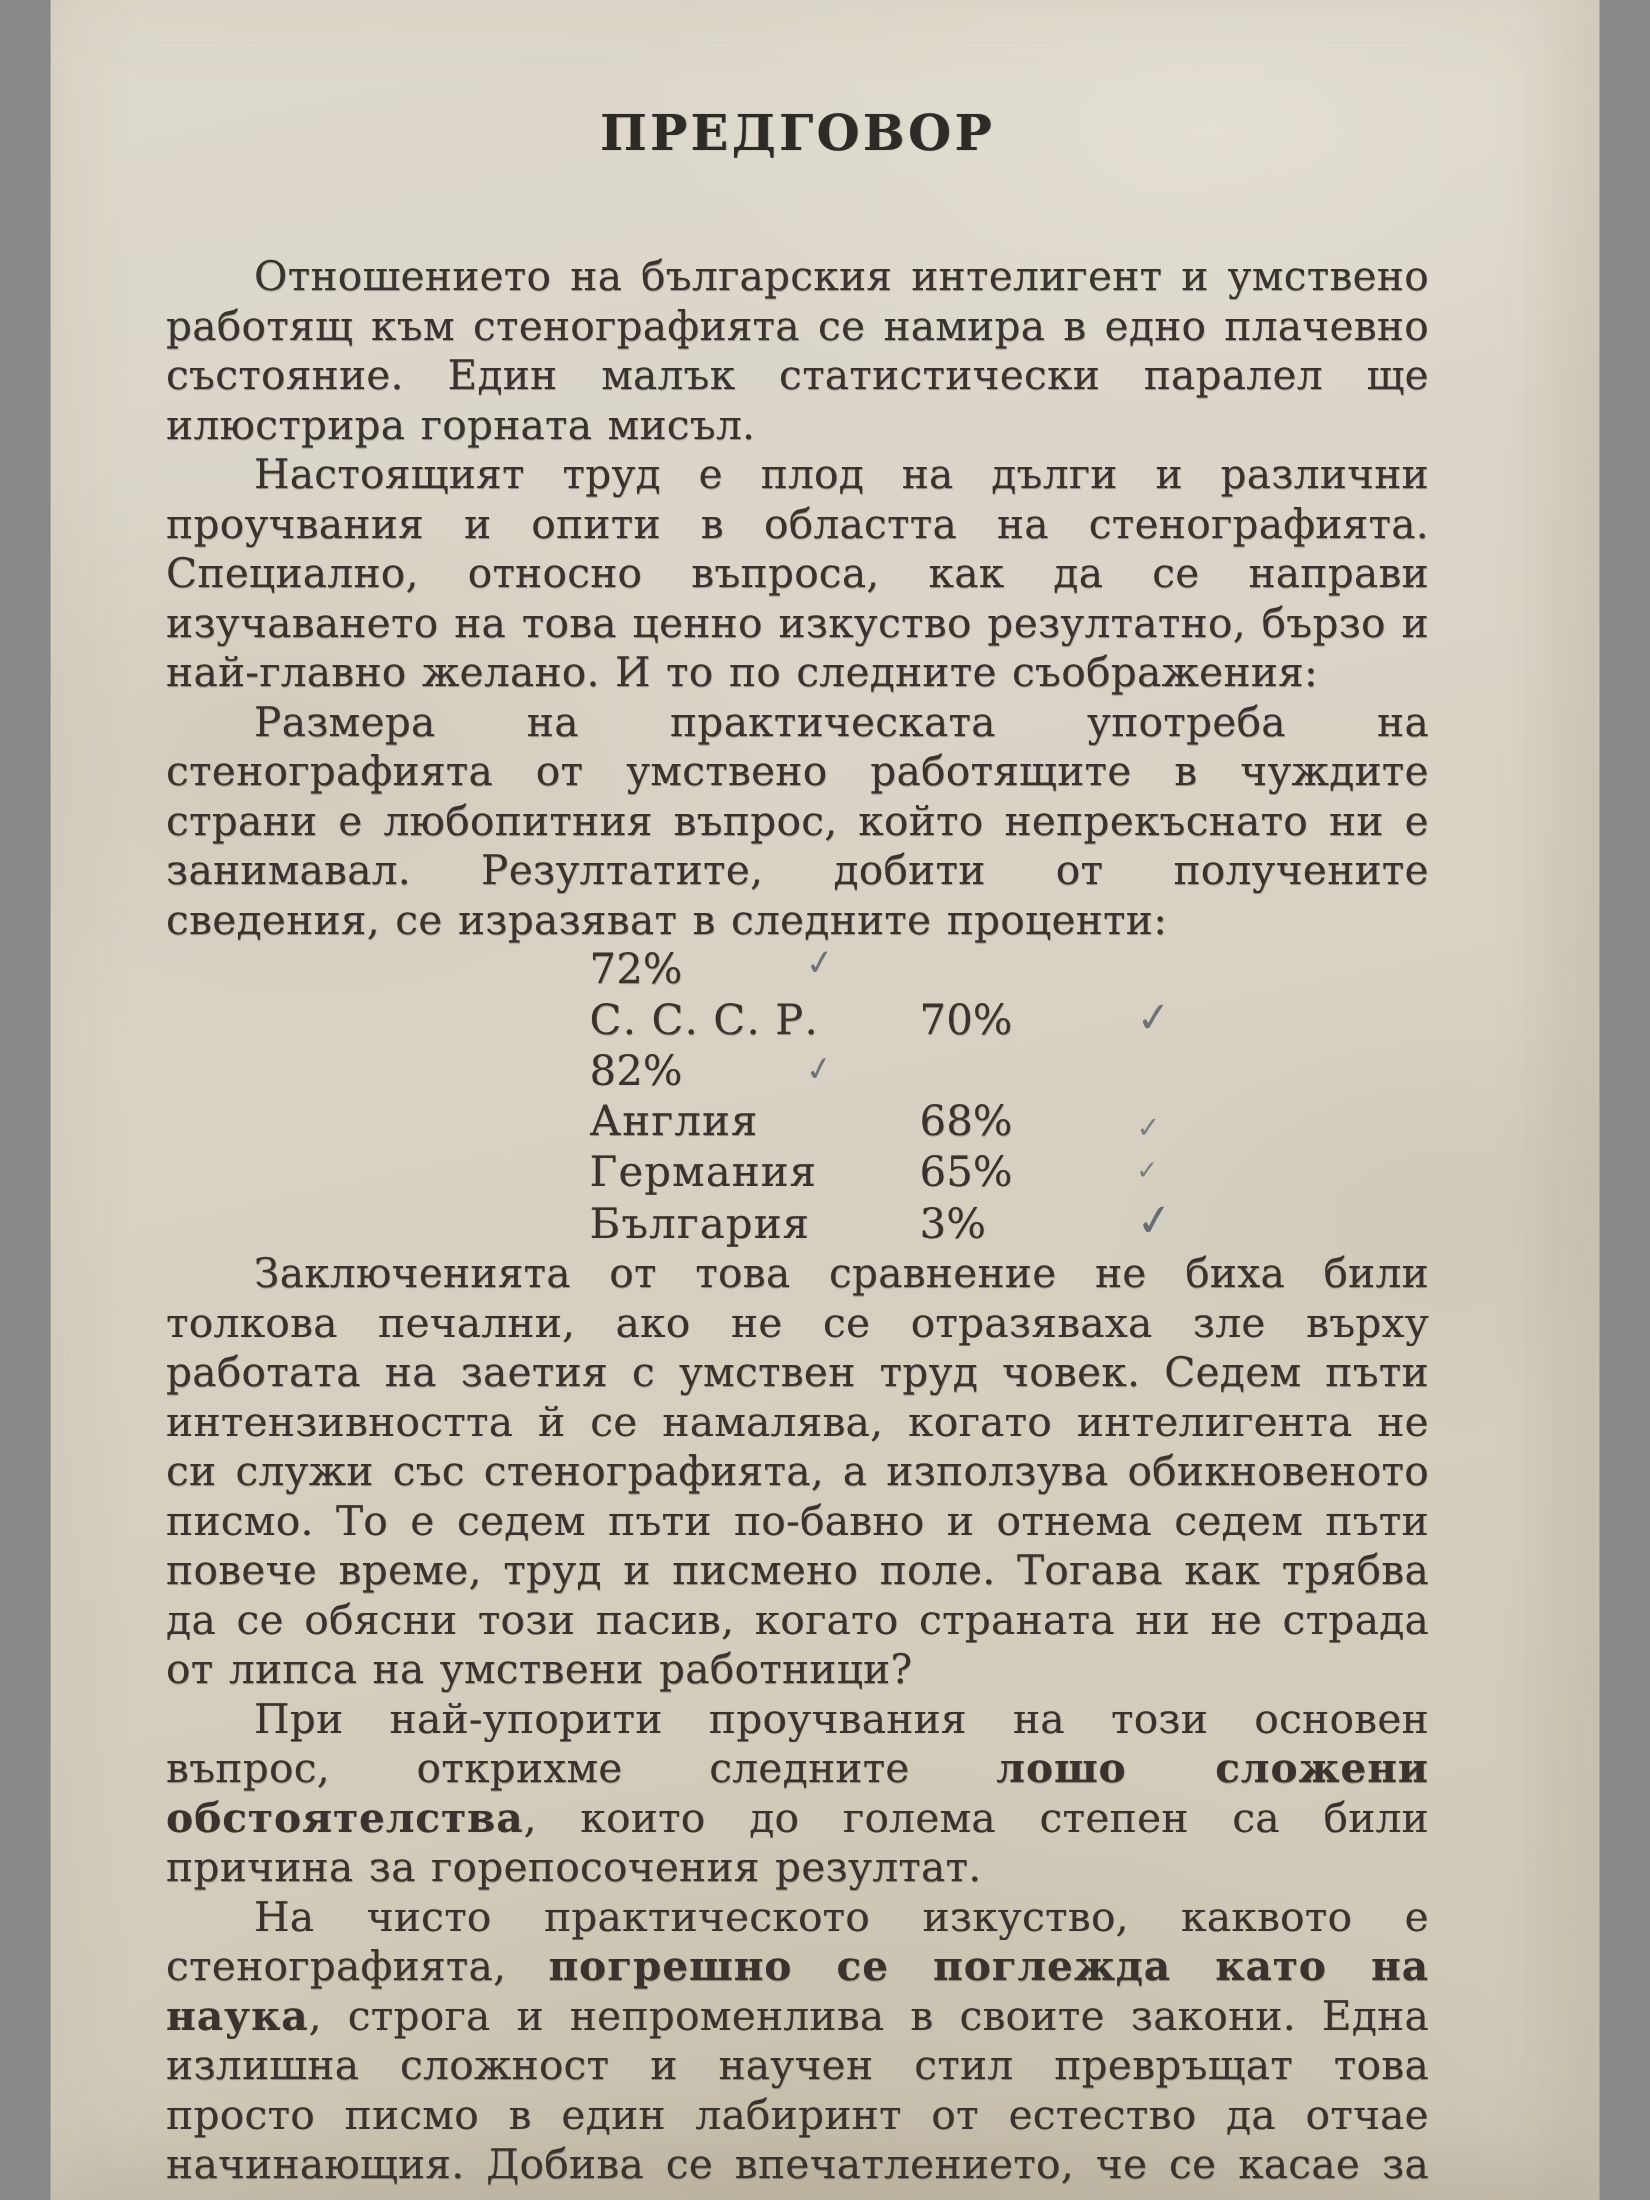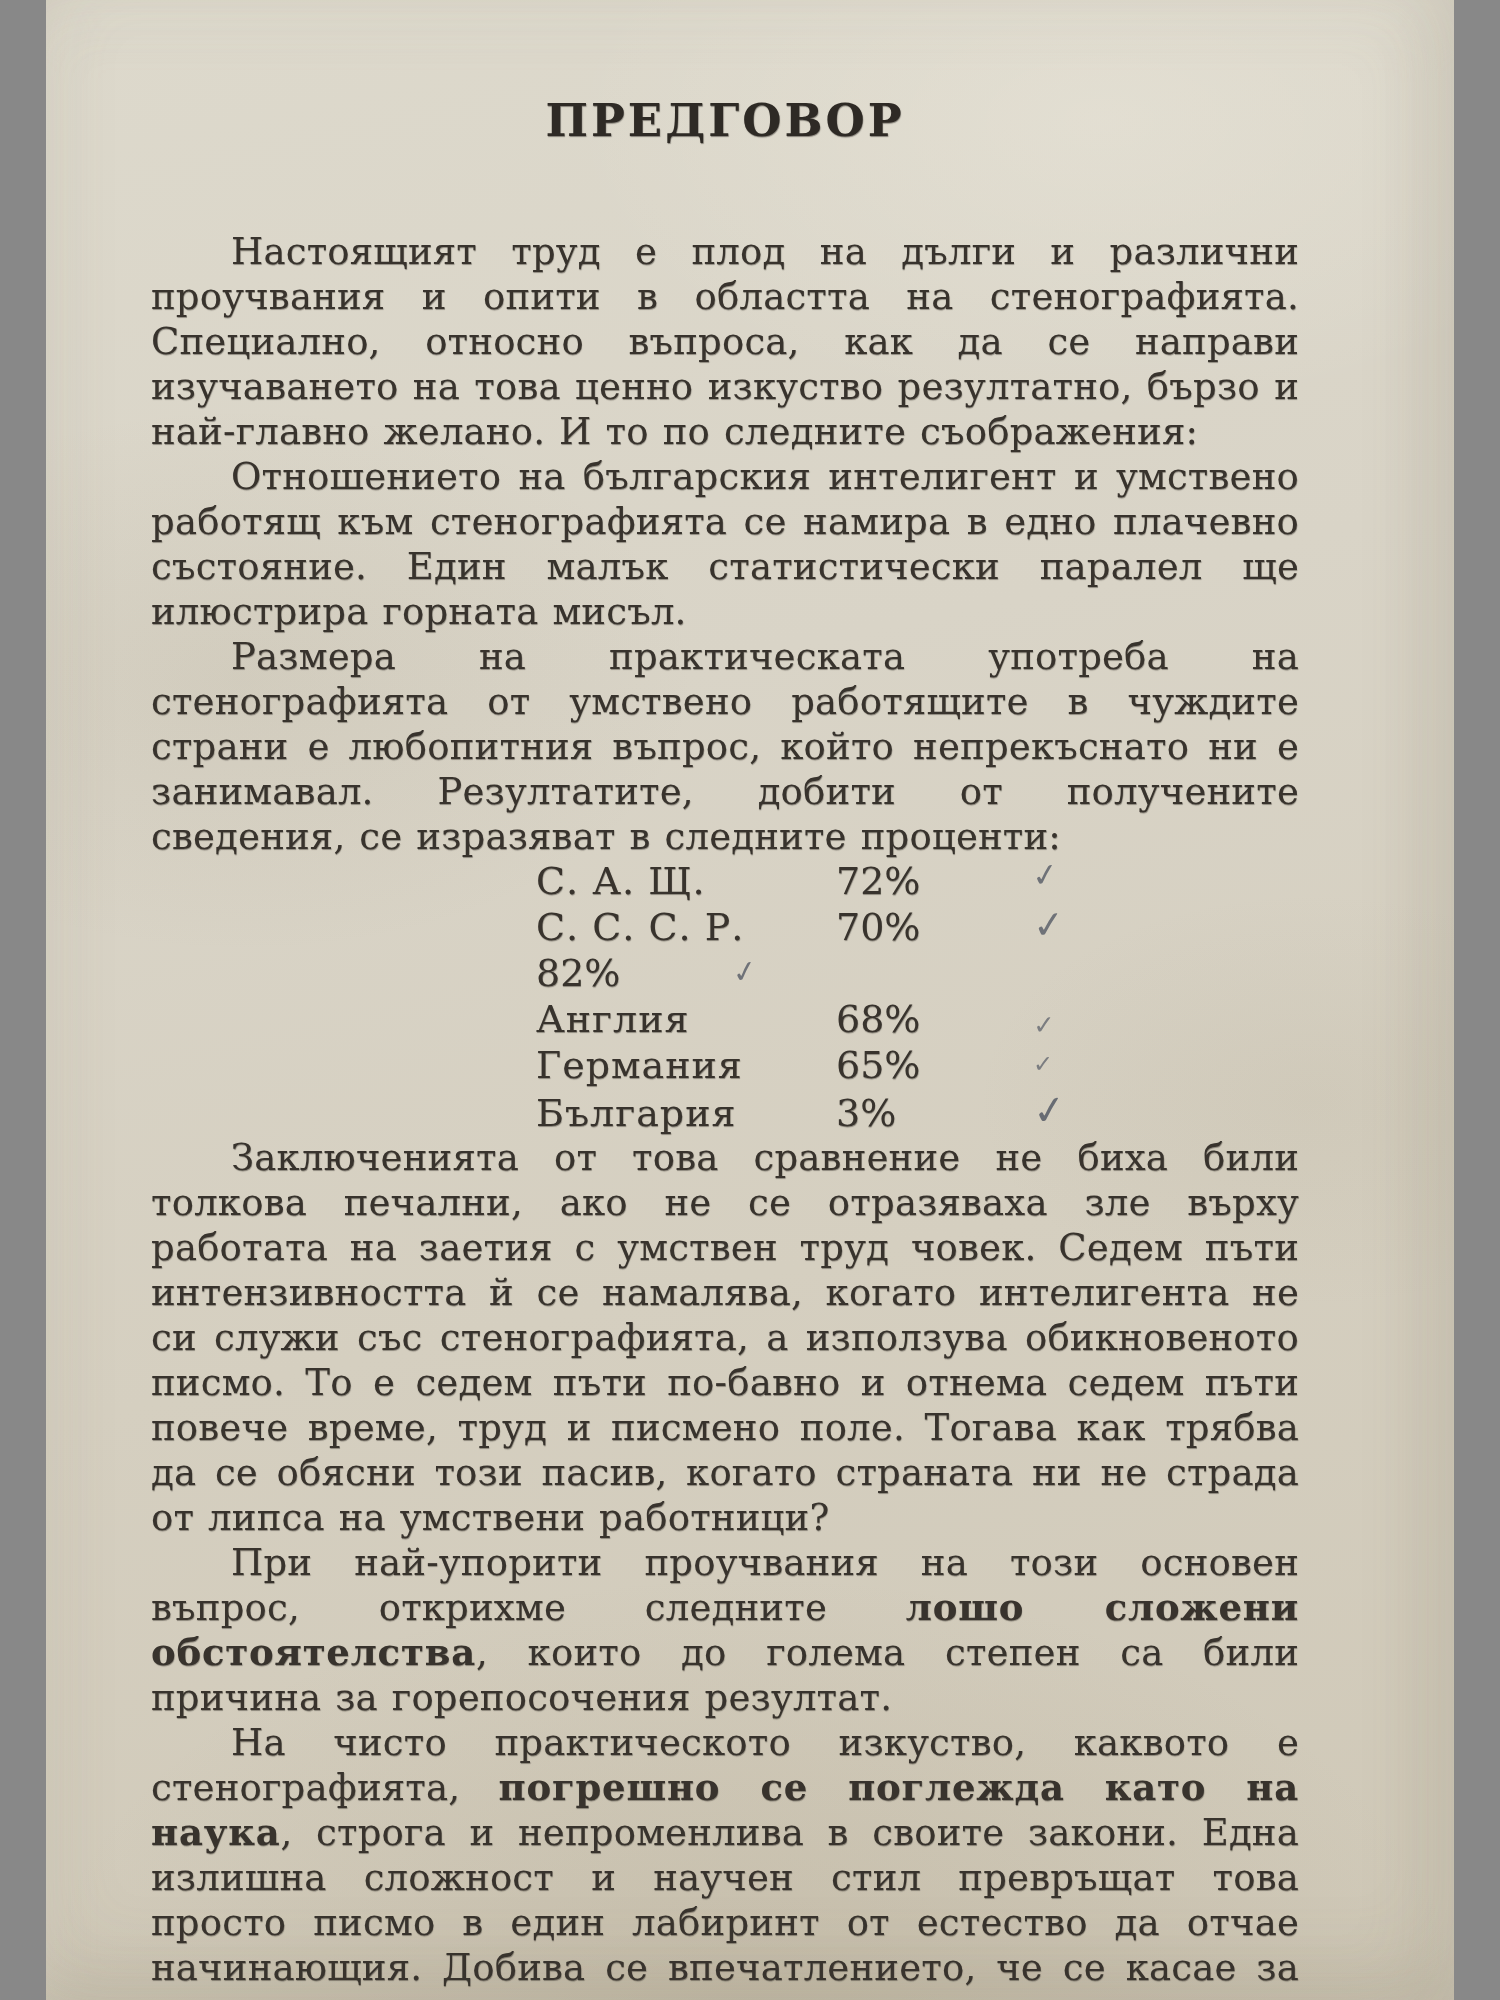--- a/index.html
+++ b/index.html
@@ -75,29 +75,28 @@
   .trow:nth-child(6) .tick { font-size: 40px; transform: rotate(-7deg) translateY(-2px); opacity: 0.85; }
 </style>
 </head>
 <body>
 
 <div class="page">
   <div class="content">
 
     <h1 class="title">ПРЕДГОВОР</h1>
 
+    <p class="para"><span>Отношението на българския интелигент и умствено работящ към стенографията се намира в едно плачевно състояние. Един малък статистически паралел ще илюстрира горната мисъл.</span></p>
+
     <p class="para"><span>Настоящият труд е плод на дълги и различни проучвания и опити в областта на стенографията. Специално, относно въпроса, как да се направи изучаването на това ценно изкуство резултатно, бързо и най-главно желано. И то по следните съображения:</span></p>
-
-    <p class="para"><span>Отношението на българския интелигент и умствено работящ към стенографията се намира в едно плачевно състояние. Един малък статистически паралел ще илюстрира горната мисъл.</span></p>
 
     <p class="para"><span>Размера на практическата употреба на стенографията от умствено работящите в чуждите страни е любопитния въпрос, който непрекъснато ни е занимавал. Резултатите, добити от получените сведения, се изразяват в следните проценти:</span></p>
 
     <div class="stats">
       <div class="trow">
-        <span class="country">С. А. Щ.</span>
         <span class="pct">72%</span>
         <span class="tick">✓</span>
       </div>
       <div class="trow">
         <span class="country">С. С. С. Р.</span>
         <span class="pct">70%</span>
         <span class="tick">✓</span>
       </div>
       <div class="trow">
         <span class="pct">82%</span>

